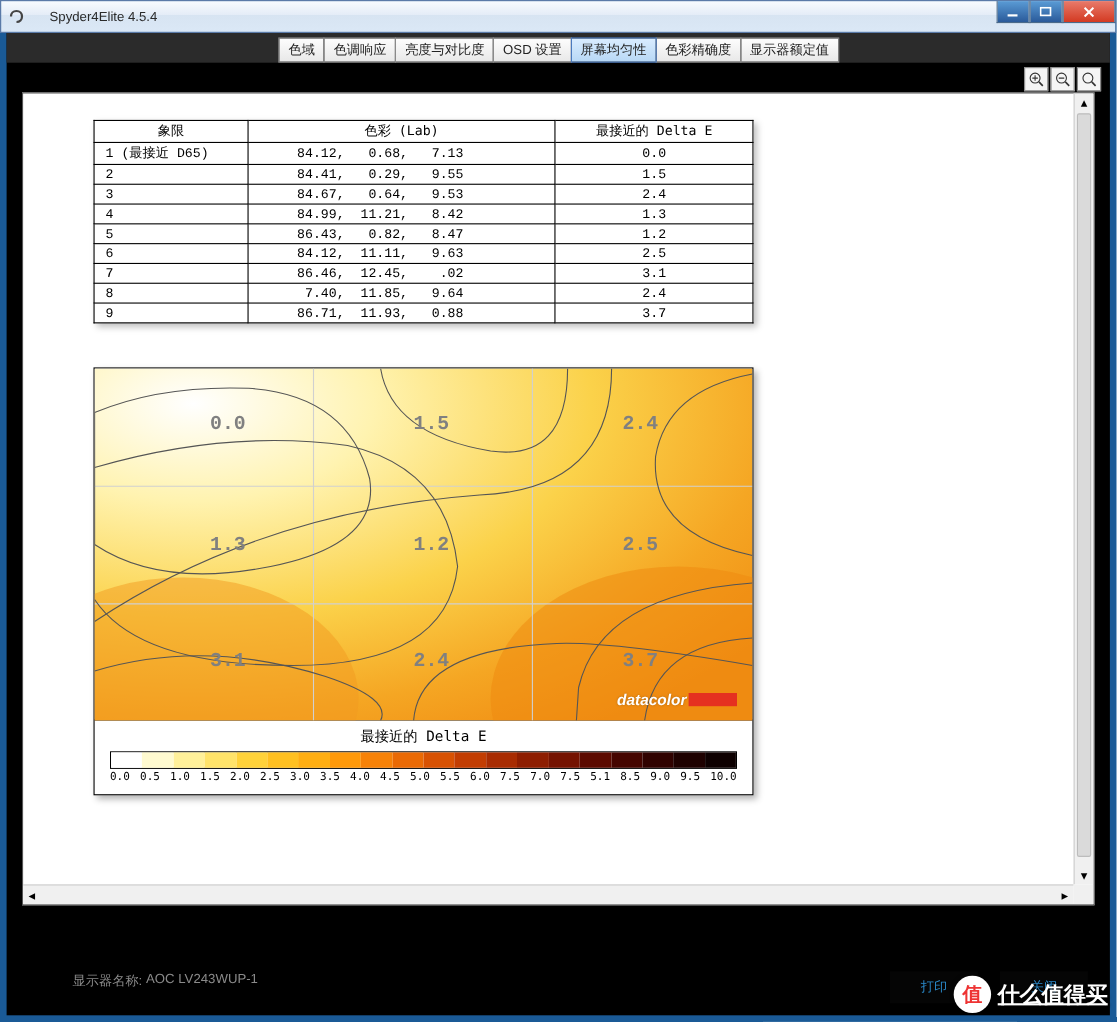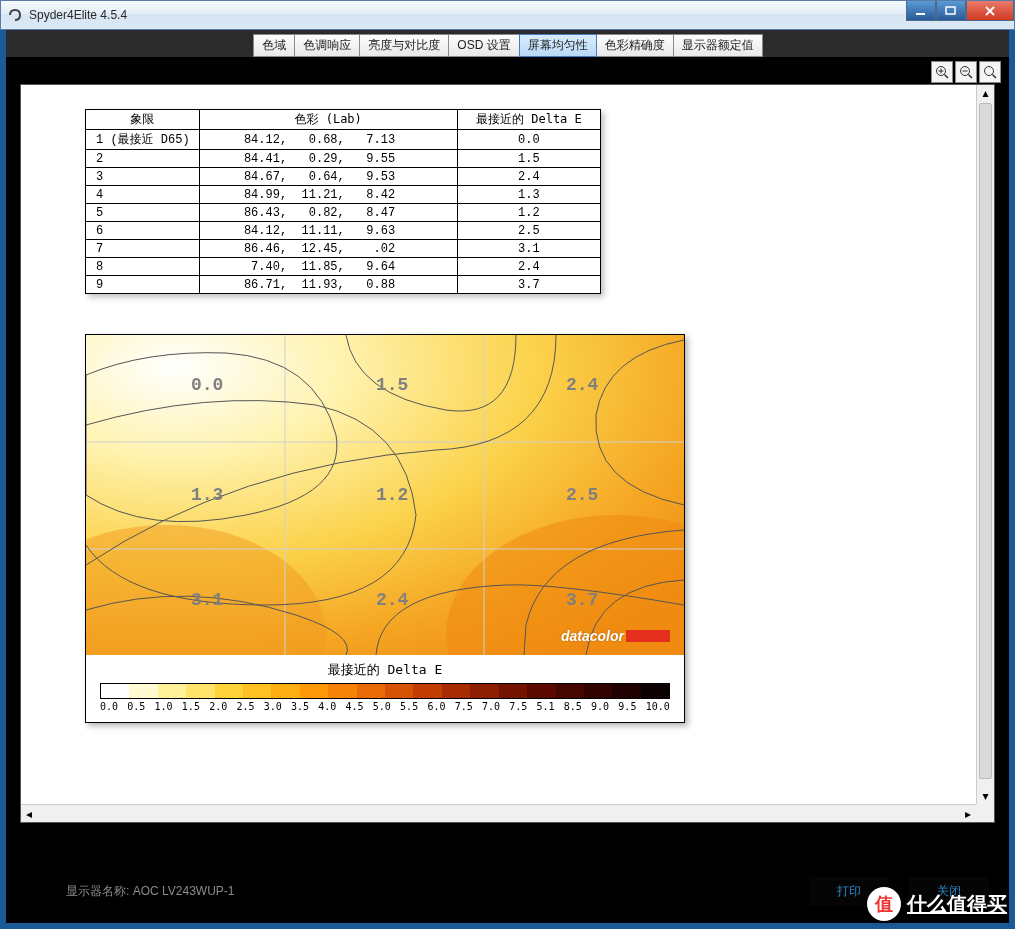--- a/index.html
+++ b/index.html
@@ -7,20 +7,21 @@
   body { width:1015px; height:929px; background:#1a5a96; overflow:hidden; position:relative; }
 
   
   .titlebar {
     height:30px;
     background:linear-gradient(to bottom,#f7fbff 0%,#e4ecf7 45%,#d7e4f2 46%,#dbe8f6 100%);
     border:1px solid #5a7aa8;
     display:flex; align-items:center;
     padding:0 0 0 6px;
     position:relative;
+    gap:16px;
   }
   .titlebar .appicon { width:16px; height:16px; margin-right:6px; display:inline-flex; align-items:center; justify-content:center; }
   .titlebar .title { color:#2a2a2a; }
   .winbtns { position:absolute; right:0; top:0; display:flex; height:20px; }
   .winbtn { width:30px; height:20px; border:1px solid #4a6a8a; border-top:none; display:flex; align-items:center; justify-content:center; font-family:Arial; font-size:10px; color:#fff; }
   .winbtn.min,.winbtn.max { background:linear-gradient(to bottom,#5a9bd5,#2a5a9a); }
   .winbtn.close { width:48px; background:linear-gradient(to bottom,#e87a6a,#d33a22); }
   .winbtn svg { width:12px; height:10px; }
 
   
@@ -60,21 +61,21 @@
   .vscroll .arr.up{top:0;} .vscroll .arr.down{bottom:0;}
   .hscroll { position:absolute; left:0; right:18px; bottom:0; height:18px; background:#f0f0f0; border-top:1px solid #ccc;}
   .hscroll .arr { position:absolute; top:0; bottom:0; width:16px; display:flex; align-items:center; justify-content:center;}
   .hscroll .arr.l{left:0;} .hscroll .arr.r{right:0;}
   .corner{position:absolute;right:0;bottom:0;width:18px;height:18px;background:#f0f0f0;}
 
   
   .heading { font-family:"SimSun","Microsoft YaHei",monospace; font-size:14px; color:#222; margin:0 0 18px 4px; word-spacing:4px;}
 
   
-  table.data { border-collapse:collapse; width:516px; margin:0 0 40px 4px; font-family:"Consolas","Courier New",monospace; font-size:12px; box-shadow:3px 3px 6px rgba(0,0,0,.25);}
+  table.data { border-collapse:collapse; width:600px; margin:0 0 40px 4px; font-family:"Consolas","Courier New",monospace; font-size:12px; box-shadow:3px 3px 6px rgba(0,0,0,.25);}
   table.data th, table.data td { border:1px solid #000; padding:1px 6px; height:18px; }
   table.data th { font-weight:normal; text-align:center; background:#fff; font-family:"SimSun",monospace;}
   table.data td.q { text-align:left; padding-left:10px;}
   table.data td.lab { text-align:left; white-space:pre; padding-left:30px;}
   table.data td.de { text-align:center;}
 
   
   .chartbox { width:600px; margin-left:4px; box-shadow:3px 3px 6px rgba(0,0,0,.3); border:1px solid #000; background:#fff; padding:0;}
   .contour { width:598px; height:320px; position:relative; border-bottom:1px solid #000; }
   .contour svg { display:block; }
@@ -84,21 +85,21 @@
   .datacolor .txt{ color:#fff; font-family:Arial; font-size:14px; font-weight:bold; font-style:italic; text-shadow:0 0 2px rgba(0,0,0,.3);}
   .datacolor .sw { width:44px; height:12px; background:#e53020;}
 
   .legend { padding:6px 10px 10px 10px; }
   .legend .ltitle { text-align:center; font-family:"SimSun",monospace; font-size:13px; margin-bottom:4px;}
   .legend .bar { display:flex; height:16px; border:1px solid #000; margin:0 4px;}
   .legend .bar .seg { flex:1;}
   .legend .ticks{ display:flex; justify-content:space-between; font-family:"Consolas",monospace; font-size:10px; padding:2px 0 0 0; margin:0 4px;}
 
   
-  .footer { position:absolute; left:0; right:0; bottom:12px; height:40px; display:flex; align-items:center; color:#8a8a8a; font-size:12px; padding:0 20px 0 60px;}
+  .footer { position:absolute; left:0; right:0; bottom:0; height:40px; display:flex; align-items:flex-start; color:#8a8a8a; font-size:12px; padding:0 20px 0 60px;}
   .footer .spacer{flex:1;}
   .footer .fbtn{ color:#2a89c9; padding:6px 28px; cursor:pointer; background:rgba(255,255,255,.02);}
   .footer .fbtn+.fbtn{margin-left:20px;}
 
   
   .watermark{ position:absolute; right:8px; bottom:8px; display:flex; align-items:center; gap:6px;}
   .watermark .badge{ width:34px; height:34px; border-radius:50%; background:#fff; display:flex; align-items:center; justify-content:center; box-shadow:0 0 4px rgba(0,0,0,.5);}
   .watermark .badge span{ color:#e33; font-weight:bold; font-size:18px;}
   .watermark .wtxt{ color:#fff; font-weight:bold; font-size:20px; text-shadow:1px 1px 3px rgba(0,0,0,.8);text-decoration:underline;}
 </style>

